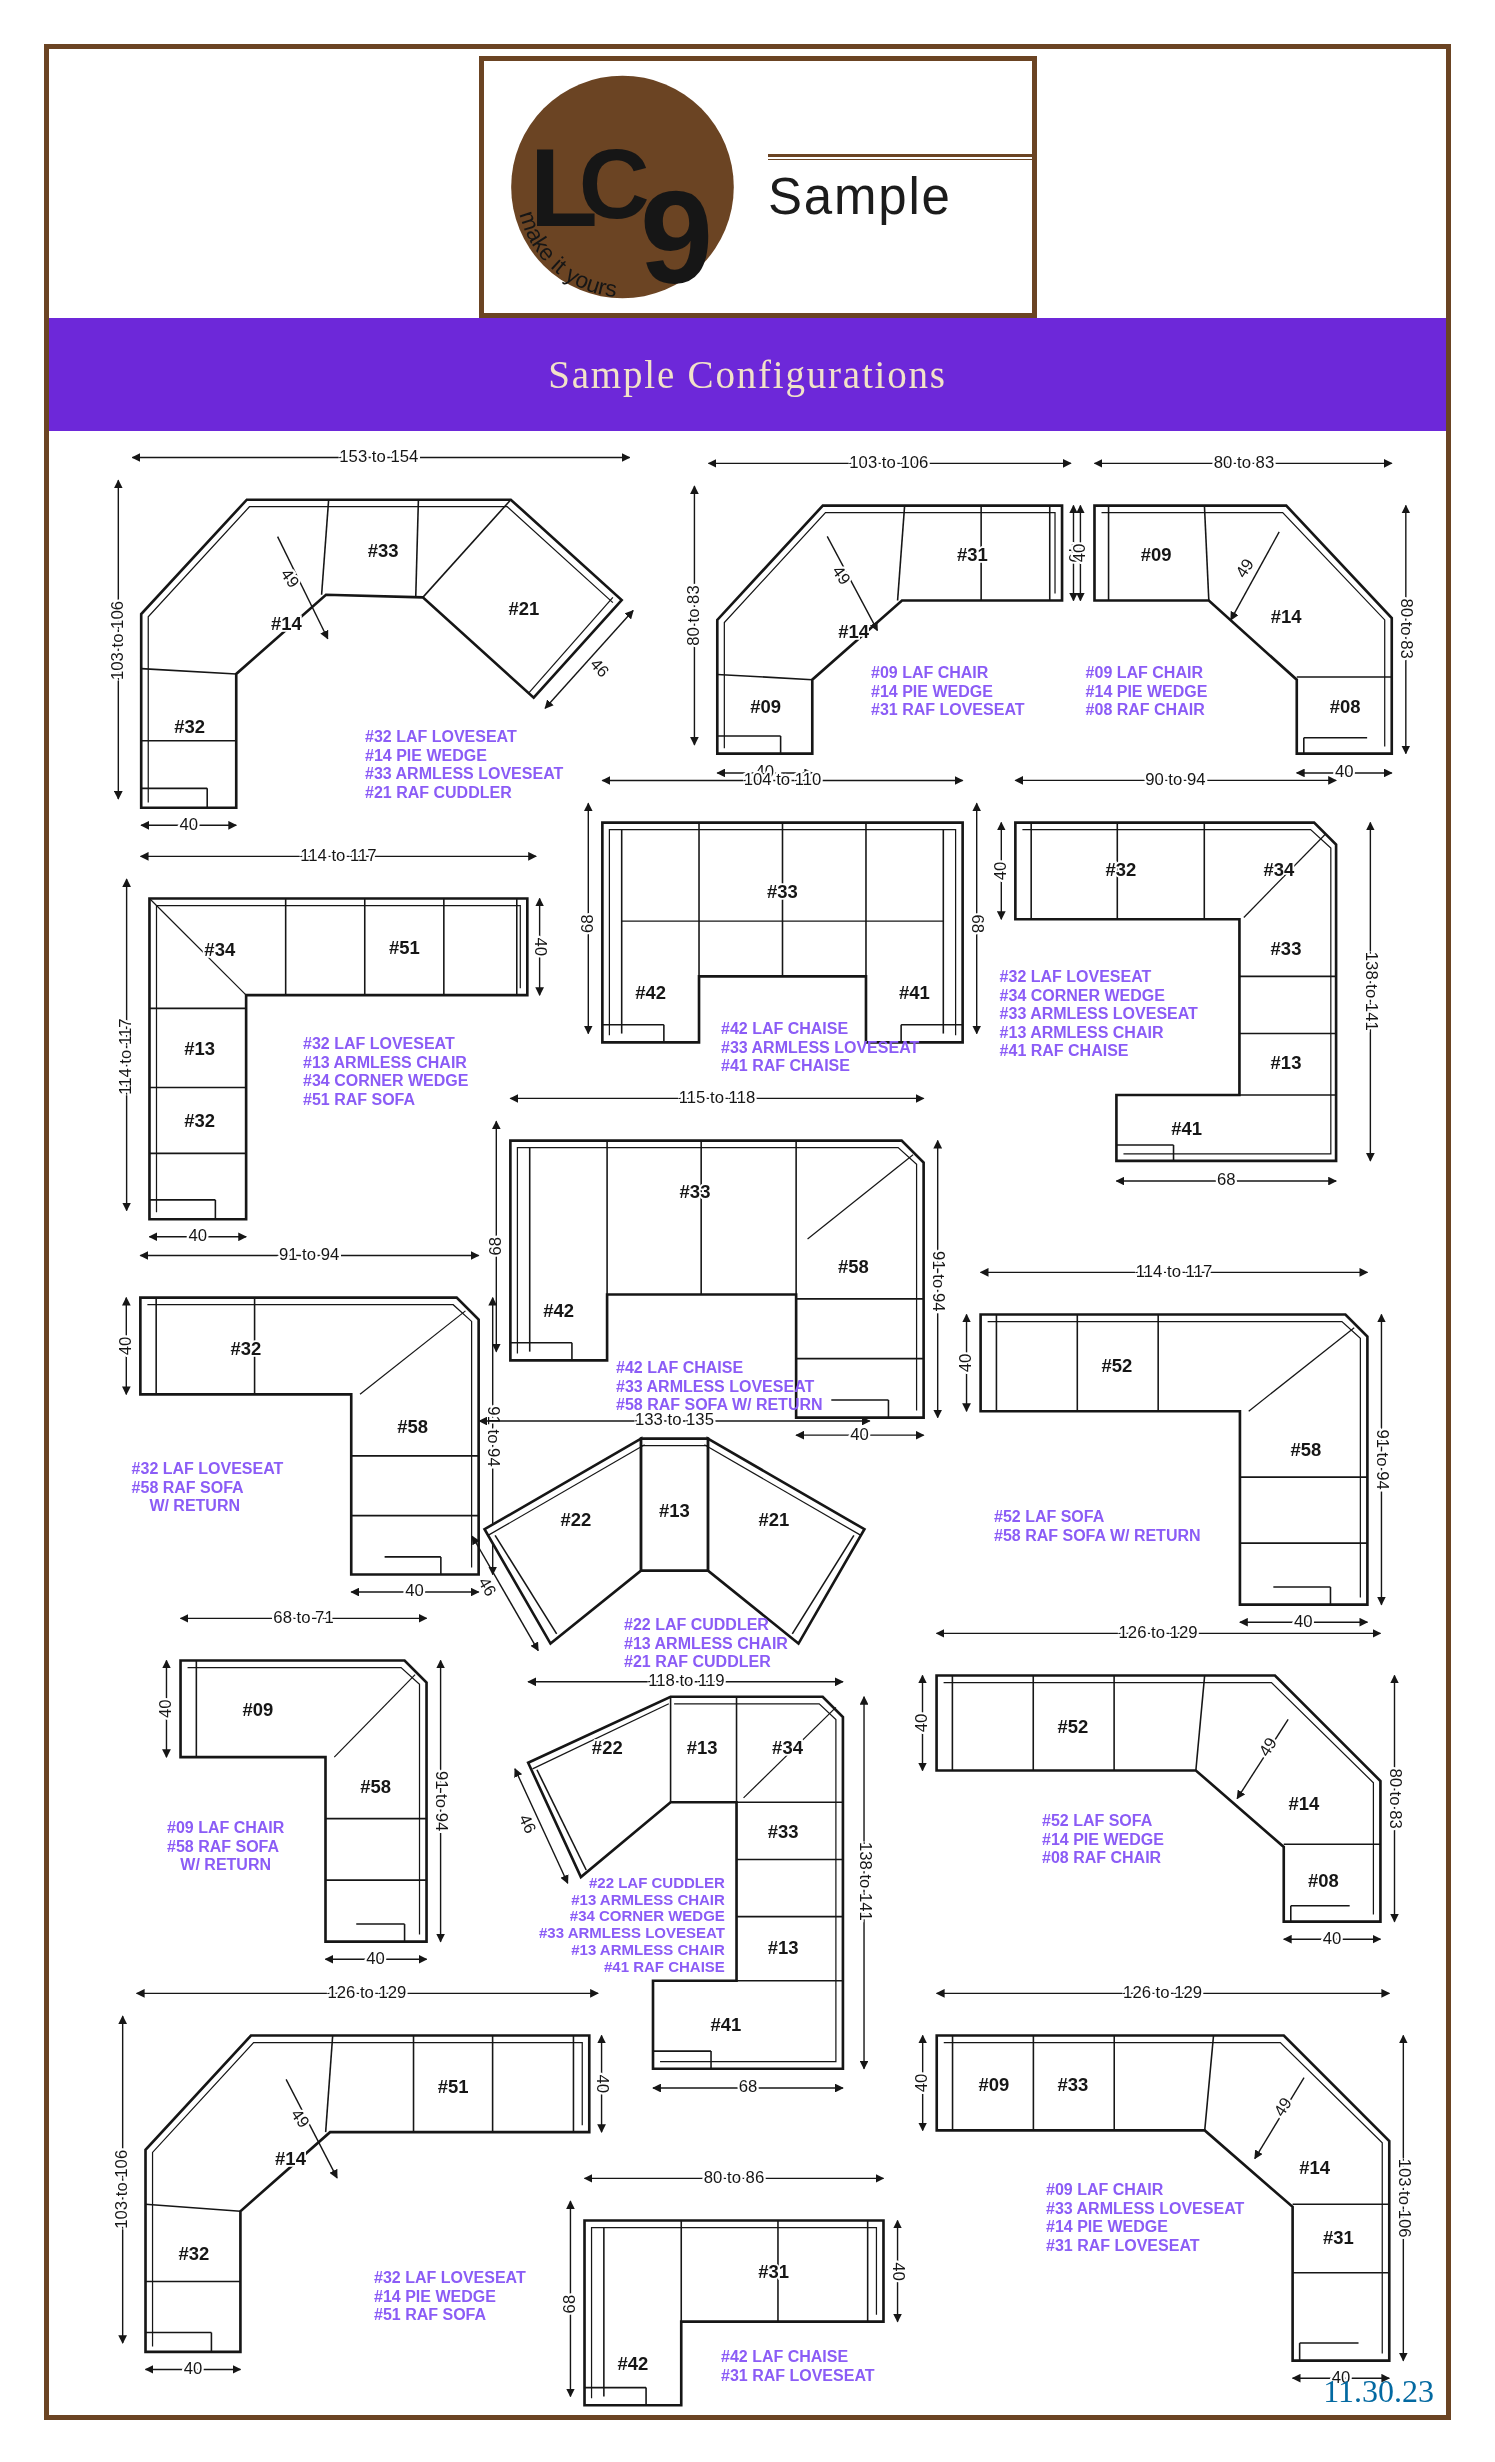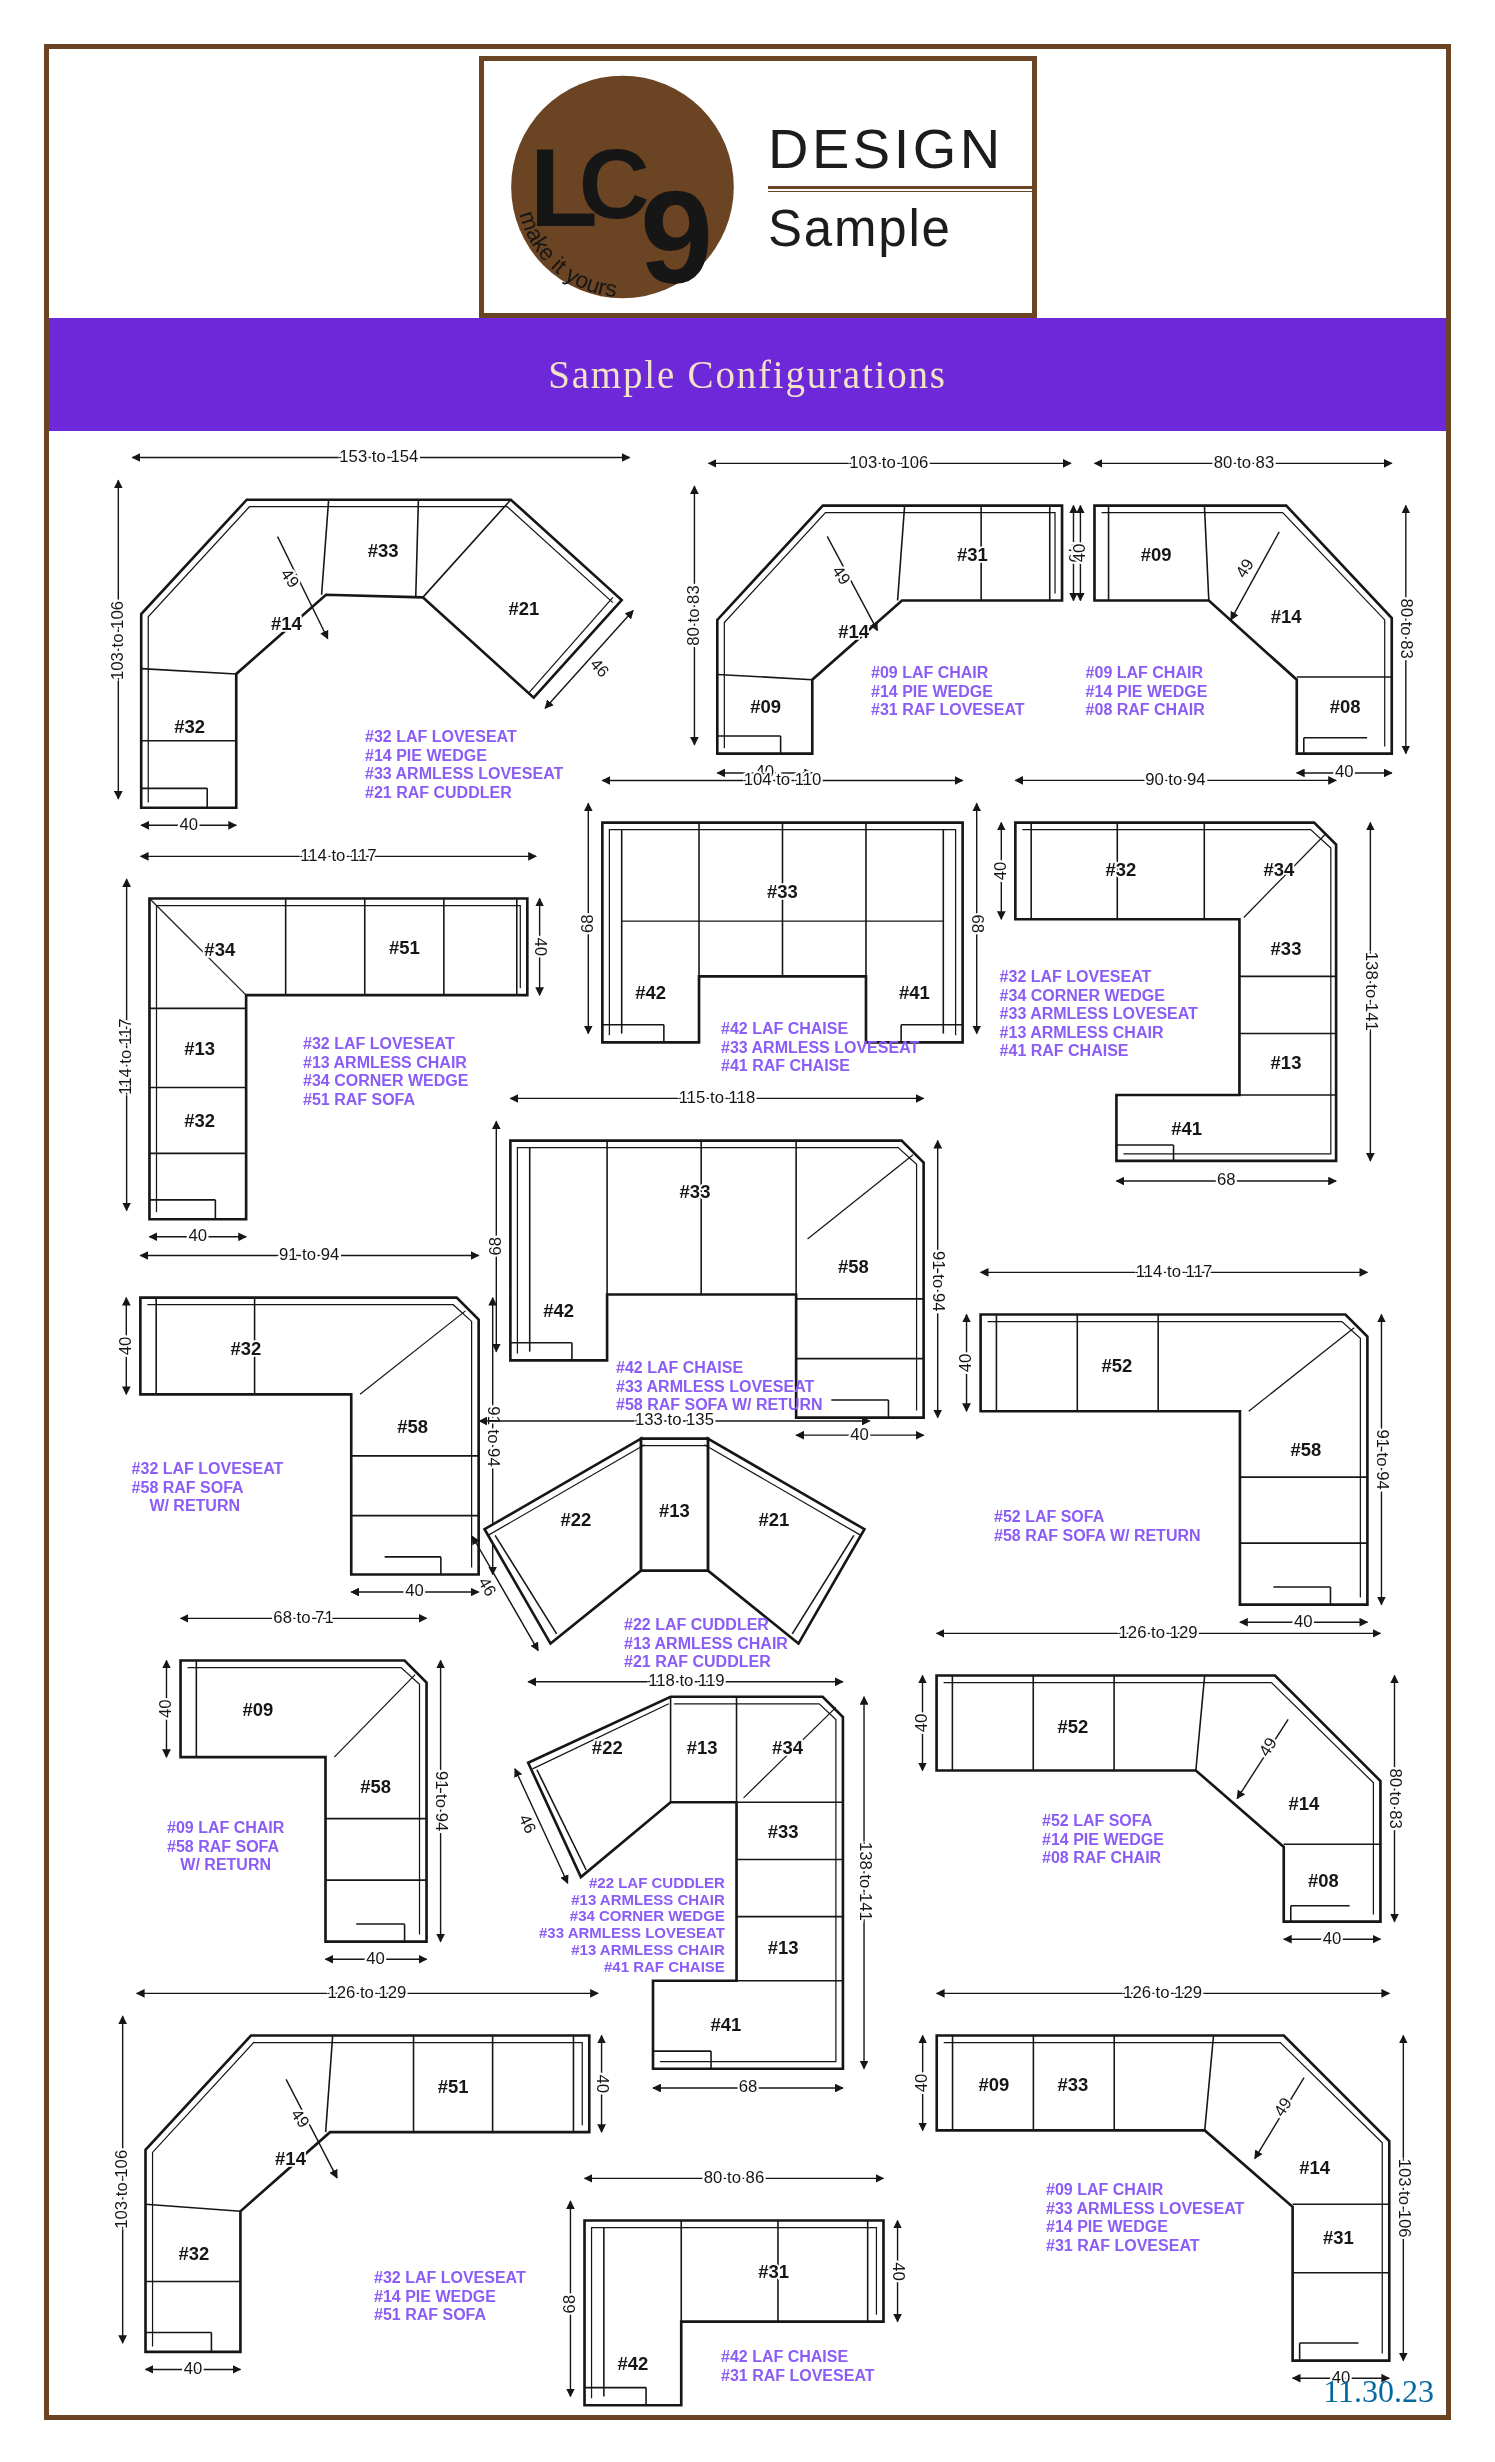--- a/index.html
+++ b/index.html
@@ -44,21 +44,20 @@
       <text x="108" y="178" font-size="112" font-weight="bold" fill="#ffffff" font-family="DejaVu Sans, sans-serif">C</text>
       <text x="178" y="252" font-size="150" font-weight="bold" fill="#ffffff" font-family="DejaVu Sans, sans-serif">9</text>
       <defs>
           <path id="tagcurve" d="M 40 170 A 122 122 0 0 0 172 268" fill="none"></path>
         </defs>
       <text font-size="26" fill="#f2e2c8">
         <textPath href="#tagcurve" startOffset="4">make it yours</textPath>
       </text>
     </svg>
     <div class="brandRight">
-      <div class="brandTitle">DESIGN</div>
       <div class="brandRule"></div>
       <div class="brandSub">Sample</div>
     </div>
   </div>
 
   <div class="band">
     <div class="bandTitle">Sample Configurations</div>
   </div>
 
   <div class="cfg" style="left:106px;top:438px;width:572px;height:405px;">

